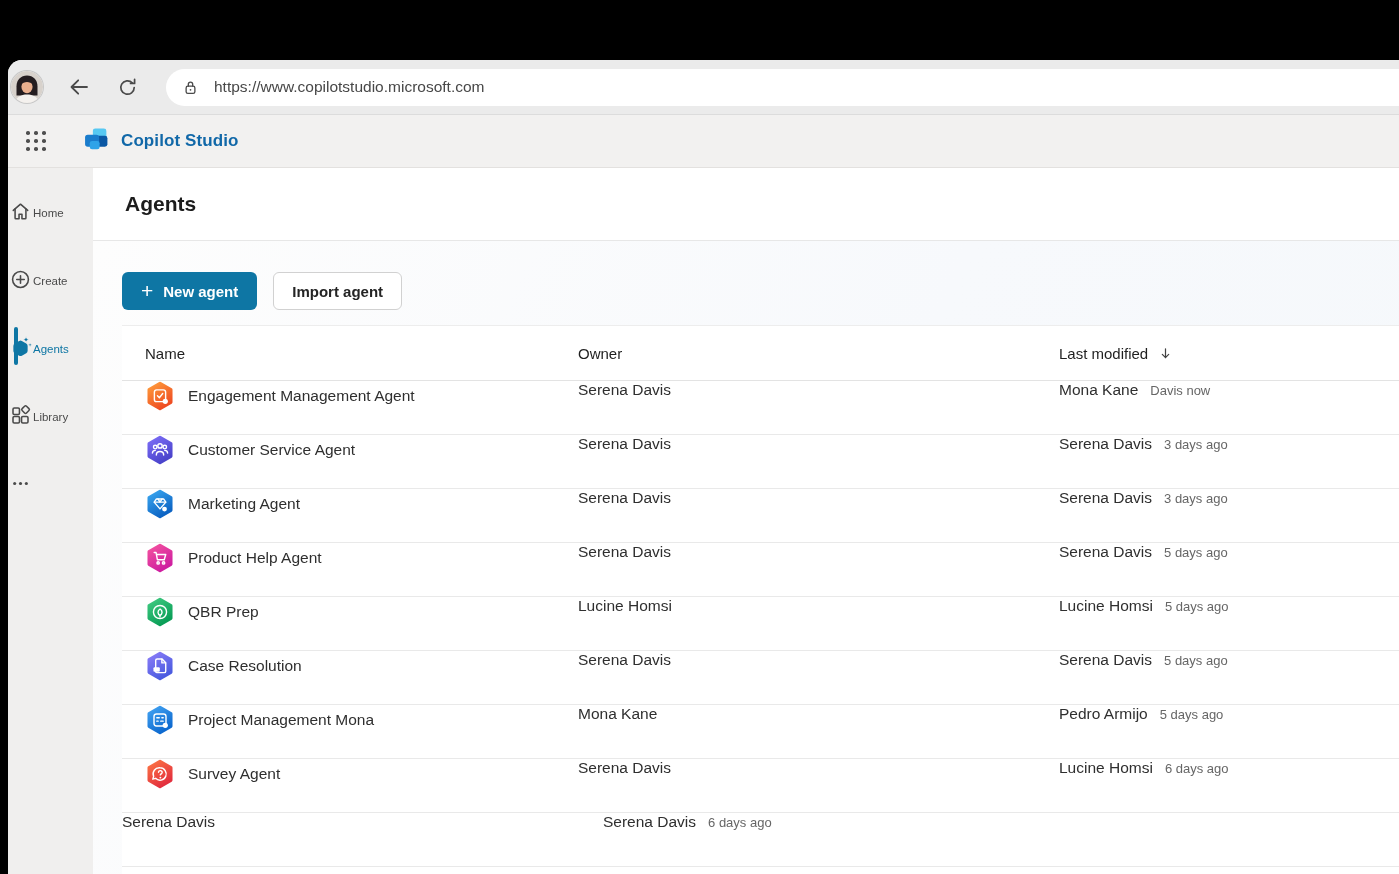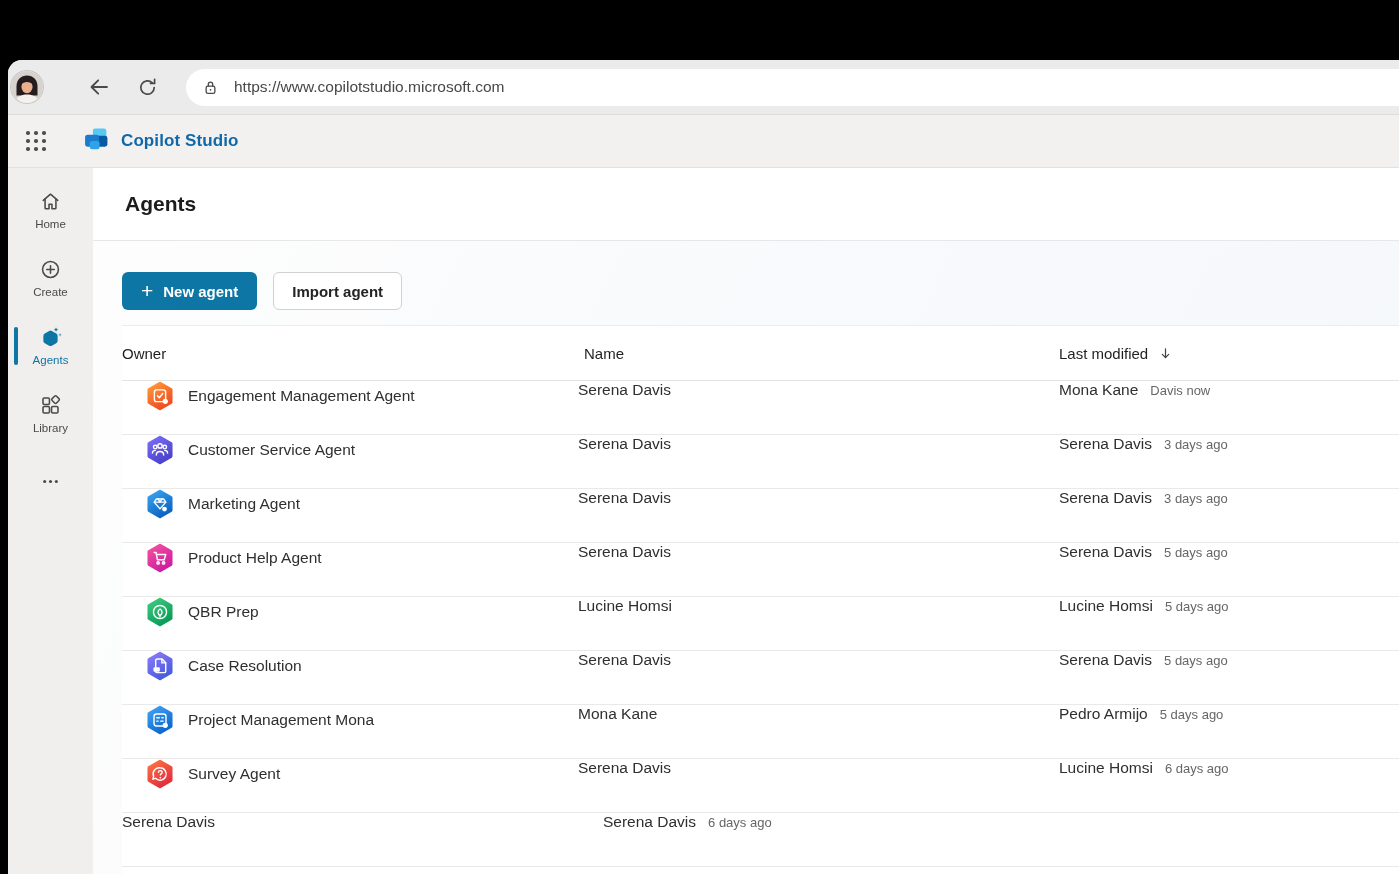--- a/index.html
+++ b/index.html
@@ -12,42 +12,42 @@
   .window { position:absolute; left:8px; top:60px; width:1391px; height:814px;
             border-top-left-radius:14px; overflow:hidden; background:#fff;
             display:flex; flex-direction:column; }
 
   
   .avatar { position:absolute; left:11px; top:71px; width:32px; height:32px; border-radius:50%;
             overflow:hidden; z-index:20; box-shadow:0 0 0 1px rgba(0,0,0,.15); cursor:pointer; }
 
   
   .toolbar { flex:0 0 55px; background:#ebebeb; display:flex; align-items:center;
-             padding-left:78px; border-bottom:1px solid #dcdcdc; }
+             padding-left:58px; border-bottom:1px solid #dcdcdc; }
   .tb-icon { width:26px; height:26px; display:flex; align-items:center; justify-content:center; cursor:pointer; }
   .tb-icon + .tb-icon { margin-left:22px; }
   .url-pill { flex:1; height:37px; margin-left:26px; margin-right:-20px; background:#fff;
               border-radius:19px; display:flex; align-items:center; padding-left:14px; }
   .url-text { border:0; outline:none; background:transparent; font-size:15.5px; color:#474747;
               margin-left:13px; flex:1; font-family:"Liberation Sans", sans-serif; }
 
   
   .app-header { flex:0 0 53px; background:#f2f1f0; border-bottom:1px solid #e3e1df;
                 display:flex; align-items:center; padding-left:17px; }
   .waffle { width:22px; height:22px; display:grid; grid-template-columns:repeat(3,1fr);
             gap:4.5px; padding:1px; cursor:pointer; }
   .waffle span { width:3.5px; height:3.5px; border-radius:50%; background:#4f4f4f; }
   .brand { display:flex; align-items:center; margin-left:36px; gap:11px; }
   .brand-name { font-size:17px; font-weight:700; color:#1168a8; letter-spacing:.1px; }
 
   
   .main { flex:1; display:flex; min-height:0; }
   .sidebar { flex:0 0 85px; background:#f0efee; padding-top:20px; display:flex;
              flex-direction:column; align-items:stretch; }
-  .side-item { position:relative; height:46px; margin-bottom:22px; display:flex; flex-direction:column;
+  .side-item { position:relative; height:46px; margin-bottom:22px; display:flex; 
                align-items:center; justify-content:flex-start; cursor:pointer; color:#4a4a4a; }
   .side-item .side-icon { height:27px; display:flex; align-items:center; }
   .side-label { font-size:11.5px; margin-top:3px; color:#4a4a4a; }
   .side-item.active .side-label { color:#0e76a4; font-weight:400; }
   .side-item.active::before { content:""; position:absolute; left:6px; top:3px; width:3.5px; height:38px;
                border-radius:2px; background:#0e76a4; }
   .side-more { margin-top:8px; height:30px; }
 
   
   .content { flex:1; display:flex; flex-direction:column; min-width:0; background:#fff; }
@@ -220,22 +220,22 @@
               <span class="plus">+</span>
               <span>New agent</span>
             </button>
             <button class="btn btn-secondary">
               <span>Import agent</span>
             </button>
           </div>
 
           <div class="table">
             <div class="thead">
+              <div class="th col-name">Name</div>
               <div class="th col-owner">Owner</div>
-              <div class="th col-name">Name</div>
               <div class="th col-mod">
                 <span>Last modified</span>
                 <span class="sort-ico">
                   <svg viewBox="0 0 16 16" width="15" height="15">
                       <path d="M8 3v9.4M4.6 9 8 12.4 11.4 9" stroke="#424242" stroke-width="1.3" fill="none" stroke-linecap="round" stroke-linejoin="round"></path>
                     </svg>
                 </span>
               </div>
             </div>
             <div id="table-body">

